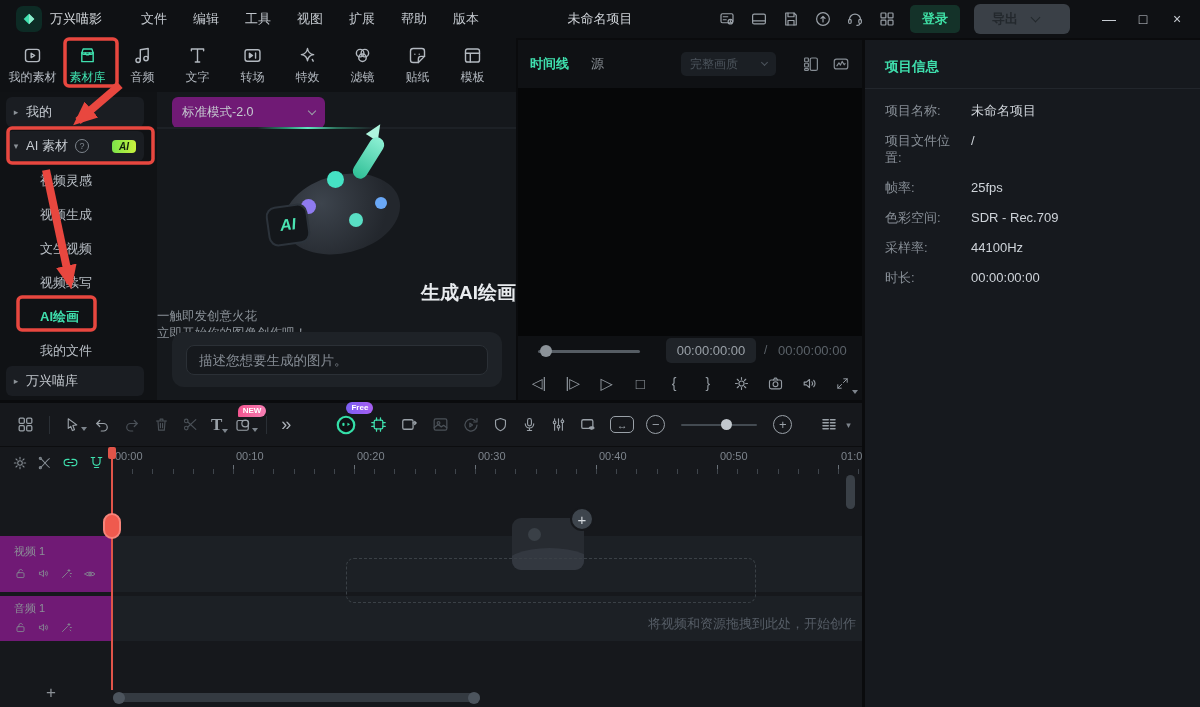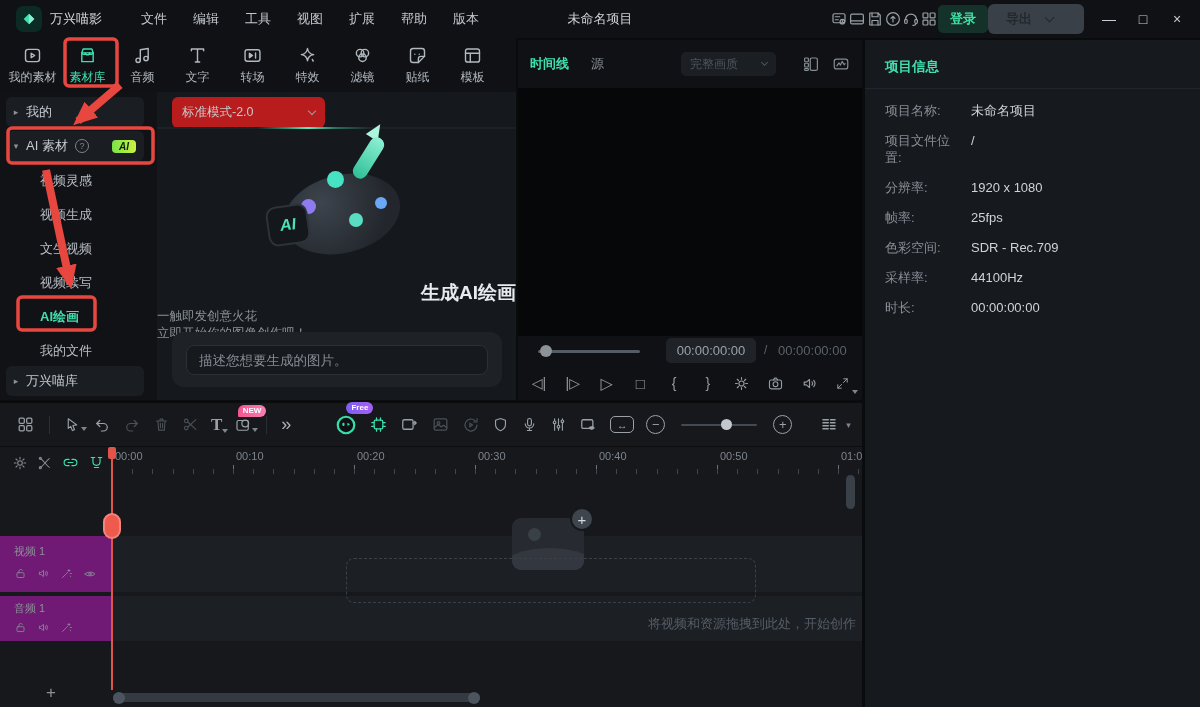--- a/index.html
+++ b/index.html
@@ -12,21 +12,21 @@
   
   .titlebar{position:absolute;left:0;top:0;width:1200px;height:38px;background:#0f1114;
     display:flex;align-items:center;padding:0 8px;z-index:5}
   .logo{width:26px;height:26px;border-radius:7px;background:#0d2b25;display:flex;
     align-items:center;justify-content:center;margin:0 8px 0 8px}
   .app-name{font-size:13px;color:#d8dce0;margin-right:26px}
   .menu{display:flex;align-items:center}
   .menu-item{font-size:13px;color:#c2c7cd;padding:6px 13px;cursor:default}
   .proj-title{position:absolute;left:50%;top:0;transform:translateX(-50%);height:38px;
     display:flex;align-items:center;font-size:13px;color:#cfd3d8}
-  .tb-right{margin-left:auto;display:flex;align-items:center;}
+  .tb-right{margin-left:auto;display:flex;align-items:center;gap:14px}
   .tb-icon{color:#9aa1a8;width:18px;height:18px}
   .login-btn{background:#143229;color:#3fe0a6;font-size:13px;font-weight:bold;
     padding:5px 12px;border-radius:5px}
   .export-btn{background:#3a4047;color:#23282d;font-size:13px;font-weight:bold;
     padding:6px 0 6px 18px;border-radius:6px;display:flex;align-items:center;width:96px}
   .export-btn .chev{margin-left:14px;border-color:#23282d}
   .chev{width:7px;height:7px;border-right:1.8px solid #9aa1a8;border-bottom:1.8px solid #9aa1a8;
     transform:rotate(45deg);display:inline-block;margin-top:-3px}
   .win-ctrls{display:flex;align-items:center;gap:4px;margin-left:10px}
   .win-btn{width:30px;height:30px;display:flex;align-items:center;justify-content:center;
@@ -47,21 +47,21 @@
   .badge-ai{margin-left:auto;margin-right:8px;background:linear-gradient(90deg,#7be34a,#c9f23e);
     color:#10210c;font-size:10px;font-weight:bold;font-style:italic;border-radius:4px;padding:1px 7px}
   .help-dot{width:14px;height:14px;border:1px solid #7d848c;border-radius:50%;color:#7d848c;
     font-size:9px;display:inline-flex;align-items:center;justify-content:center;margin-left:7px}
   .side-item{position:absolute;left:40px;height:34px;display:flex;align-items:center;
     font-size:13px;color:#b9bfc6}
   .side-item.active{color:#3fe0ae;font-weight:bold}
 
   
   .ai-panel{position:absolute;left:157px;top:92px;width:359px;height:308px;background:#15181c}
-  .mode-select{position:absolute;left:15px;top:5px;width:153px;height:31px;background:#b91c1c;
+  .mode-select{position:absolute;left:15px;top:5px;width:153px;height:31px;background:#701a75;
     border-radius:6px;display:flex;align-items:center;padding:0 10px;font-size:12.5px;color:#c6cbd1}
   .mode-select .chev{margin-left:auto;width:6px;height:6px}
   .glow-divider{position:absolute;left:0;top:35px;width:359px;height:2px;
     background:linear-gradient(90deg,#1d2126 0%,#1d2126 28%,#2a8f71 36%,#62e6c2 42%,#2a6f5a 50%,#1d2126 60%,#1d2126 100%)}
   .illus{position:absolute;left:108px;top:55px;width:150px;height:120px}
   .palette{position:absolute;left:18px;top:28px;width:118px;height:78px;border-radius:50%;
     transform:rotate(-14deg);background:radial-gradient(circle at 35% 30%,#3d444d,#23272d 70%)}
   .pdot{position:absolute;border-radius:50%}
   .brush{position:absolute;left:96px;top:-12px;width:15px;height:46px;border-radius:8px;
     transform:rotate(32deg);background:linear-gradient(180deg,#8df0d4,#2fbf96)}
@@ -436,24 +436,20 @@
     <div class="pi-rows">
       <div class="pi-row">
         <span class="pi-label">项目名称:</span>
         <span class="pi-value">未命名项目</span>
       </div>
       <div class="pi-row">
         <span class="pi-label">项目文件位置:</span>
         <span class="pi-value">/</span>
       </div>
       <div class="pi-row">
-        <span class="pi-label">分辨率:</span>
-        <span class="pi-value">1920 x 1080</span>
-      </div>
-      <div class="pi-row">
         <span class="pi-label">帧率:</span>
         <span class="pi-value">25fps</span>
       </div>
       <div class="pi-row">
         <span class="pi-label">色彩空间:</span>
         <span class="pi-value">SDR - Rec.709</span>
       </div>
       <div class="pi-row">
         <span class="pi-label">采样率:</span>
         <span class="pi-value">44100Hz</span>

